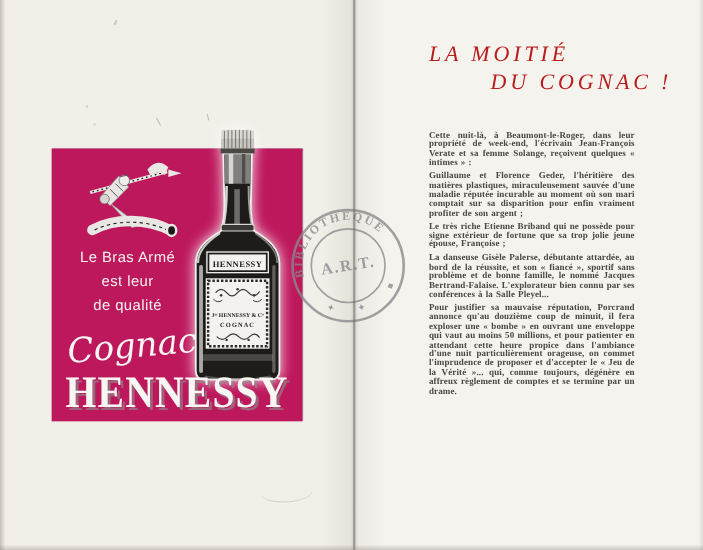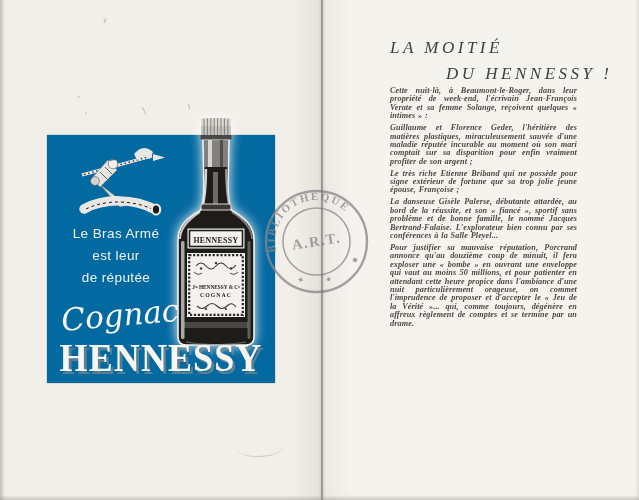--- a/index.html
+++ b/index.html
@@ -13,43 +13,43 @@
     background:linear-gradient(90deg,rgba(120,112,100,0) 0%,rgba(120,112,100,.10) 44%,rgba(90,84,76,.22) 50%,rgba(120,112,100,.07) 57%,rgba(120,112,100,0) 100%);}
   .fold-line{position:absolute;left:321px;top:0;width:1.5px;height:100%;background:rgba(104,98,90,.5);}
   .edge{position:absolute;pointer-events:none;}
   .edge-left{left:0;top:0;width:5px;height:100%;background:linear-gradient(90deg,rgba(140,134,126,.45),rgba(140,134,126,0));}
   .edge-bottom{left:0;bottom:0;width:100%;height:5px;background:linear-gradient(0deg,rgba(140,134,126,.4),rgba(140,134,126,0));}
   .edge-right{right:0;top:0;width:4px;height:100%;background:linear-gradient(-90deg,rgba(140,134,126,.22),rgba(140,134,126,0));}
   .speck{position:absolute;background:#938d83;border-radius:1px;}
   .arc-mark{position:absolute;left:238px;top:438px;width:46px;height:18px;border:none;
     border-bottom:1.5px solid rgba(150,144,134,.35);border-radius:0 0 60% 40%;}
   
-  .ad-box{position:absolute;left:47px;top:135px;width:228px;height:248px;background:#0369a1;
+  .ad-box{position:absolute;left:47px;top:135px;width:228px;height:248px;background:#be185d;
     box-shadow:0 0 1px rgba(0,0,0,.5);}
   .emblem{position:absolute;left:25px;top:12px;width:96px;height:76px;}
   .slogan{position:absolute;left:3px;top:88px;width:132px;text-align:center;color:#f3f2ef;
     font-family:"Liberation Sans",sans-serif;font-size:13.5px;letter-spacing:.4px;}
   .slogan div{line-height:22px;}
   .bottle{position:absolute;left:123px;top:-19px;width:92px;height:235px;
     filter:drop-shadow(0 0 6px rgba(255,255,255,.9));}
   .cognac-script{position:absolute;left:14px;top:160px;width:160px;
     font-family:"DejaVu Serif",serif;font-style:italic;font-size:31px;color:#f6f5f2;
     transform:rotate(-5deg);letter-spacing:0;}
   .hennessy-word{position:absolute;left:6px;top:200px;width:216px;text-align:center;
     font-family:"Liberation Serif",serif;font-weight:700;font-size:34px;color:#f7f6f3;
     letter-spacing:1px;transform:scale(1.06,1.2);transform-origin:center top;
     text-shadow:2.5px 2.5px 0 rgba(140,140,138,.65);white-space:nowrap;}
   
   .stamp{position:absolute;left:261px;top:186px;width:111px;height:111px;opacity:.78;filter:blur(.35px);}
   
-  .rp-title{position:absolute;font-style:italic;color:#404040;letter-spacing:3.5px;
-    font-family:"Liberation Serif",serif;font-size:17px;white-space:nowrap;}
+  .rp-title{position:absolute;font-style:italic;color:#b91c1c;letter-spacing:3.5px;
+    font-family:"Liberation Serif",serif;font-size:20px;white-space:nowrap;}
   .rp-title1{left:390px;top:38px;}
   .rp-title2{left:446px;top:64px;}
-  .rp-body{position:absolute;left:390px;top:87px;width:187px;font-style:italic;}
+  .rp-body{position:absolute;left:390px;top:119px;width:187px;}
   .rp-body p{margin:0 0 3.5px 0;font-size:8.2px;line-height:8.4px;font-weight:700;
     text-align:justify;color:#4b4843;letter-spacing:.1px;word-spacing:.6px;
     font-family:"Liberation Serif",serif;}
 </style>
 </head>
 <body>
 
 <div class="scan">
 
   <div class="page-right-bg"></div>
@@ -77,21 +77,21 @@
       <line x1="38" y1="13.5" x2="45" y2="12" stroke="#55534f" stroke-width=".8"></line>
 
       <path d="M12,62 C32,51 62,51 84,63" stroke="#e9e7e4" stroke-width="9.5" fill="none" stroke-linecap="round"></path>
       <path d="M14,62 C33,52.5 61,52.5 82,63" stroke="#1c1b19" stroke-width="1" fill="none" stroke-dasharray="3 3"></path>
       <ellipse cx="84" cy="62.5" rx="4.2" ry="5" fill="#1c1b19" stroke="#e9e7e4" stroke-width="2.2"></ellipse>
     </svg>
 
     <div class="slogan">
       <div>Le Bras Armé</div>
       <div>est leur</div>
-      <div>de réputée</div>
+      <div>de qualité</div>
     </div>
 
     <svg class="bottle" viewBox="0 0 92 235">
 
       <path d="M33,24 L59,24 L58,70 C58,84 60,90 61,94 C75,102 84,110 84,124
                L84,221 Q84,229 76,229 L16,229 Q8,229 8,221 L8,124
                C8,110 17,102 31,94 C32,90 34,84 34,70 Z" fill="#1d1c1a" stroke="#f0efec" stroke-width="1.6"></path>
 
       <rect x="34" y="24" width="24" height="27" fill="#8e8c88" opacity=".9"></rect>
       <rect x="38" y="24" width="4" height="27" fill="#d8d6d2"></rect>
@@ -159,21 +159,21 @@
     </text>
     <text x="55.5" y="60" font-size="14.5" font-weight="bold" letter-spacing="1.5" text-anchor="middle" fill="#8b888b" font-family="Liberation Serif, serif" transform="rotate(-9 55.5 55.5)">A.R.T.</text>
     <text x="36" y="96" font-size="9" fill="#8b888b" transform="rotate(14 36 93)">✦</text>
     <text x="64" y="97" font-size="9" fill="#8b888b" transform="rotate(-16 66 94)">✦</text>
     <rect x="92" y="72" width="4" height="4" fill="#8b888b" transform="rotate(22 94 74)"></rect>
   </svg>
 
   <div class="fold-line"></div>
 
   <div class="rp-title rp-title1">LA MOITIÉ</div>
-  <div class="rp-title rp-title2">DU HENNESSY !</div>
+  <div class="rp-title rp-title2">DU COGNAC !</div>
 
   <div class="rp-body">
     <p>Cette nuit-là, à Beaumont-le-Roger, dans leur propriété de week-end, l'écrivain Jean-François Verate et sa femme Solange, reçoivent quelques « intimes » :</p>
     <p>Guillaume et Florence Geder, l'héritière des matières plastiques, miraculeusement sauvée d'une maladie réputée incurable au moment où son mari comptait sur sa disparition pour enfin vraiment profiter de son argent ;</p>
     <p>Le très riche Etienne Briband qui ne possède pour signe extérieur de fortune que sa trop jolie jeune épouse, Françoise ;</p>
     <p>La danseuse Gisèle Palerse, débutante attardée, au bord de la réussite, et son « fiancé », sportif sans problème et de bonne famille, le nommé Jacques Bertrand-Falaise. L'explorateur bien connu par ses conférences à la Salle Pleyel...</p>
     <p>Pour justifier sa mauvaise réputation, Porcrand annonce qu'au douzième coup de minuit, il fera exploser une « bombe » en ouvrant une enveloppe qui vaut au moins 50 millions, et pour patienter en attendant cette heure propice dans l'ambiance d'une nuit particulièrement orageuse, on commet l'imprudence de proposer et d'accepter le « Jeu de la Vérité »... qui, comme toujours, dégénère en affreux règlement de comptes et se termine par un drame.</p>
   </div>
 
   <div class="speck" style="left:140px;top:110px;width:8px;height:1.2px;transform:rotate(62deg);opacity:.55;"></div>

